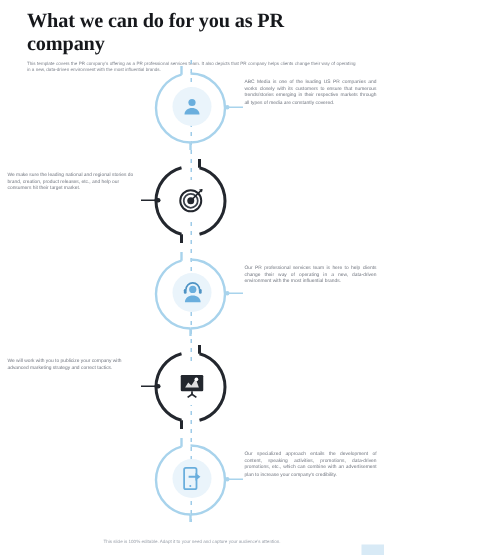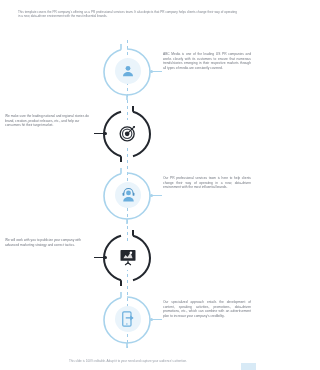--- a/index.html
+++ b/index.html
@@ -136,20 +136,21 @@
     width: 15px; height: 7px;
     background: #d8eaf6;
   }
 </style>
 </head>
 <body>
 
 <div id="slide">
 
   <div class="header">
+    <div class="title">What we can do for you as PR company</div>
     <div class="subtitle">This template covers the PR company's offering as a PR professional services team. It also depicts that PR company helps clients change their way of operating in a new, data-driven environment with the most influential brands.</div>
   </div>
 
   <div class="timeline">
     <div class="spine"></div>
 
     <div class="node n0">
       <div class="ring-wrap">
         <svg viewBox="0 0 56 56">
           <path d="M28 5 A23 23 0 0 1 51 28" fill="none" stroke="#a8d3ec" stroke-width="1.6"></path>

